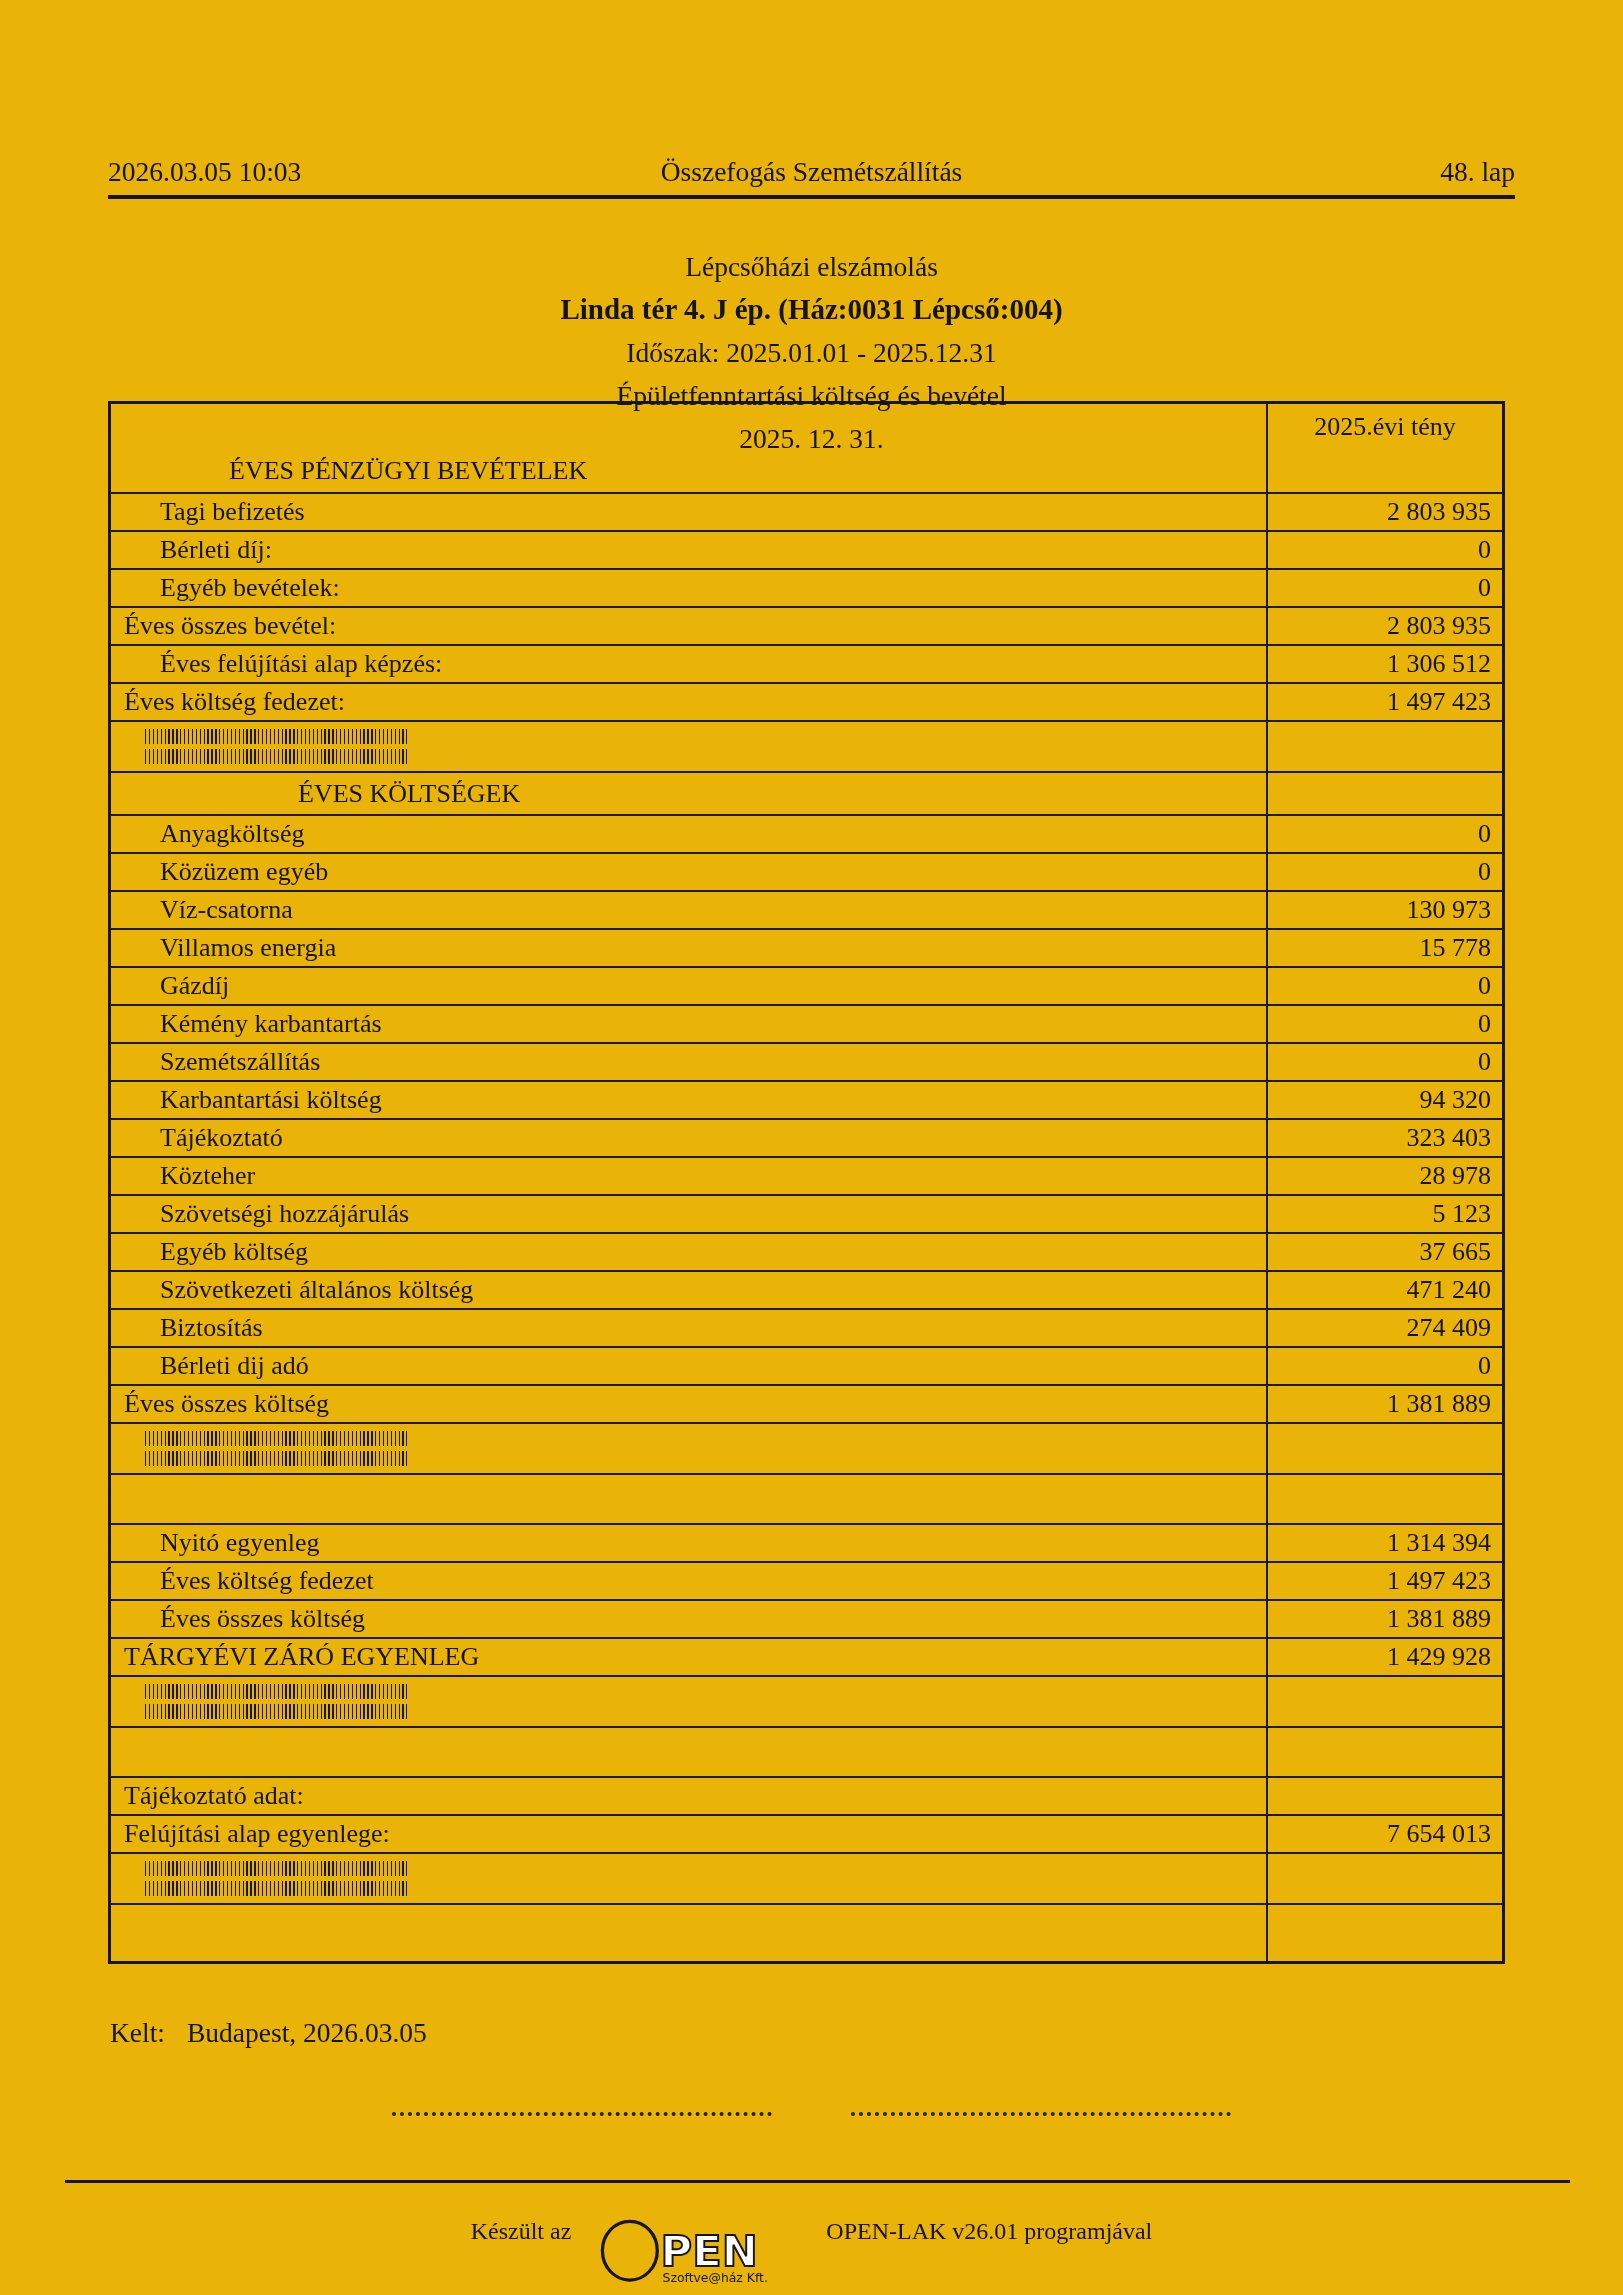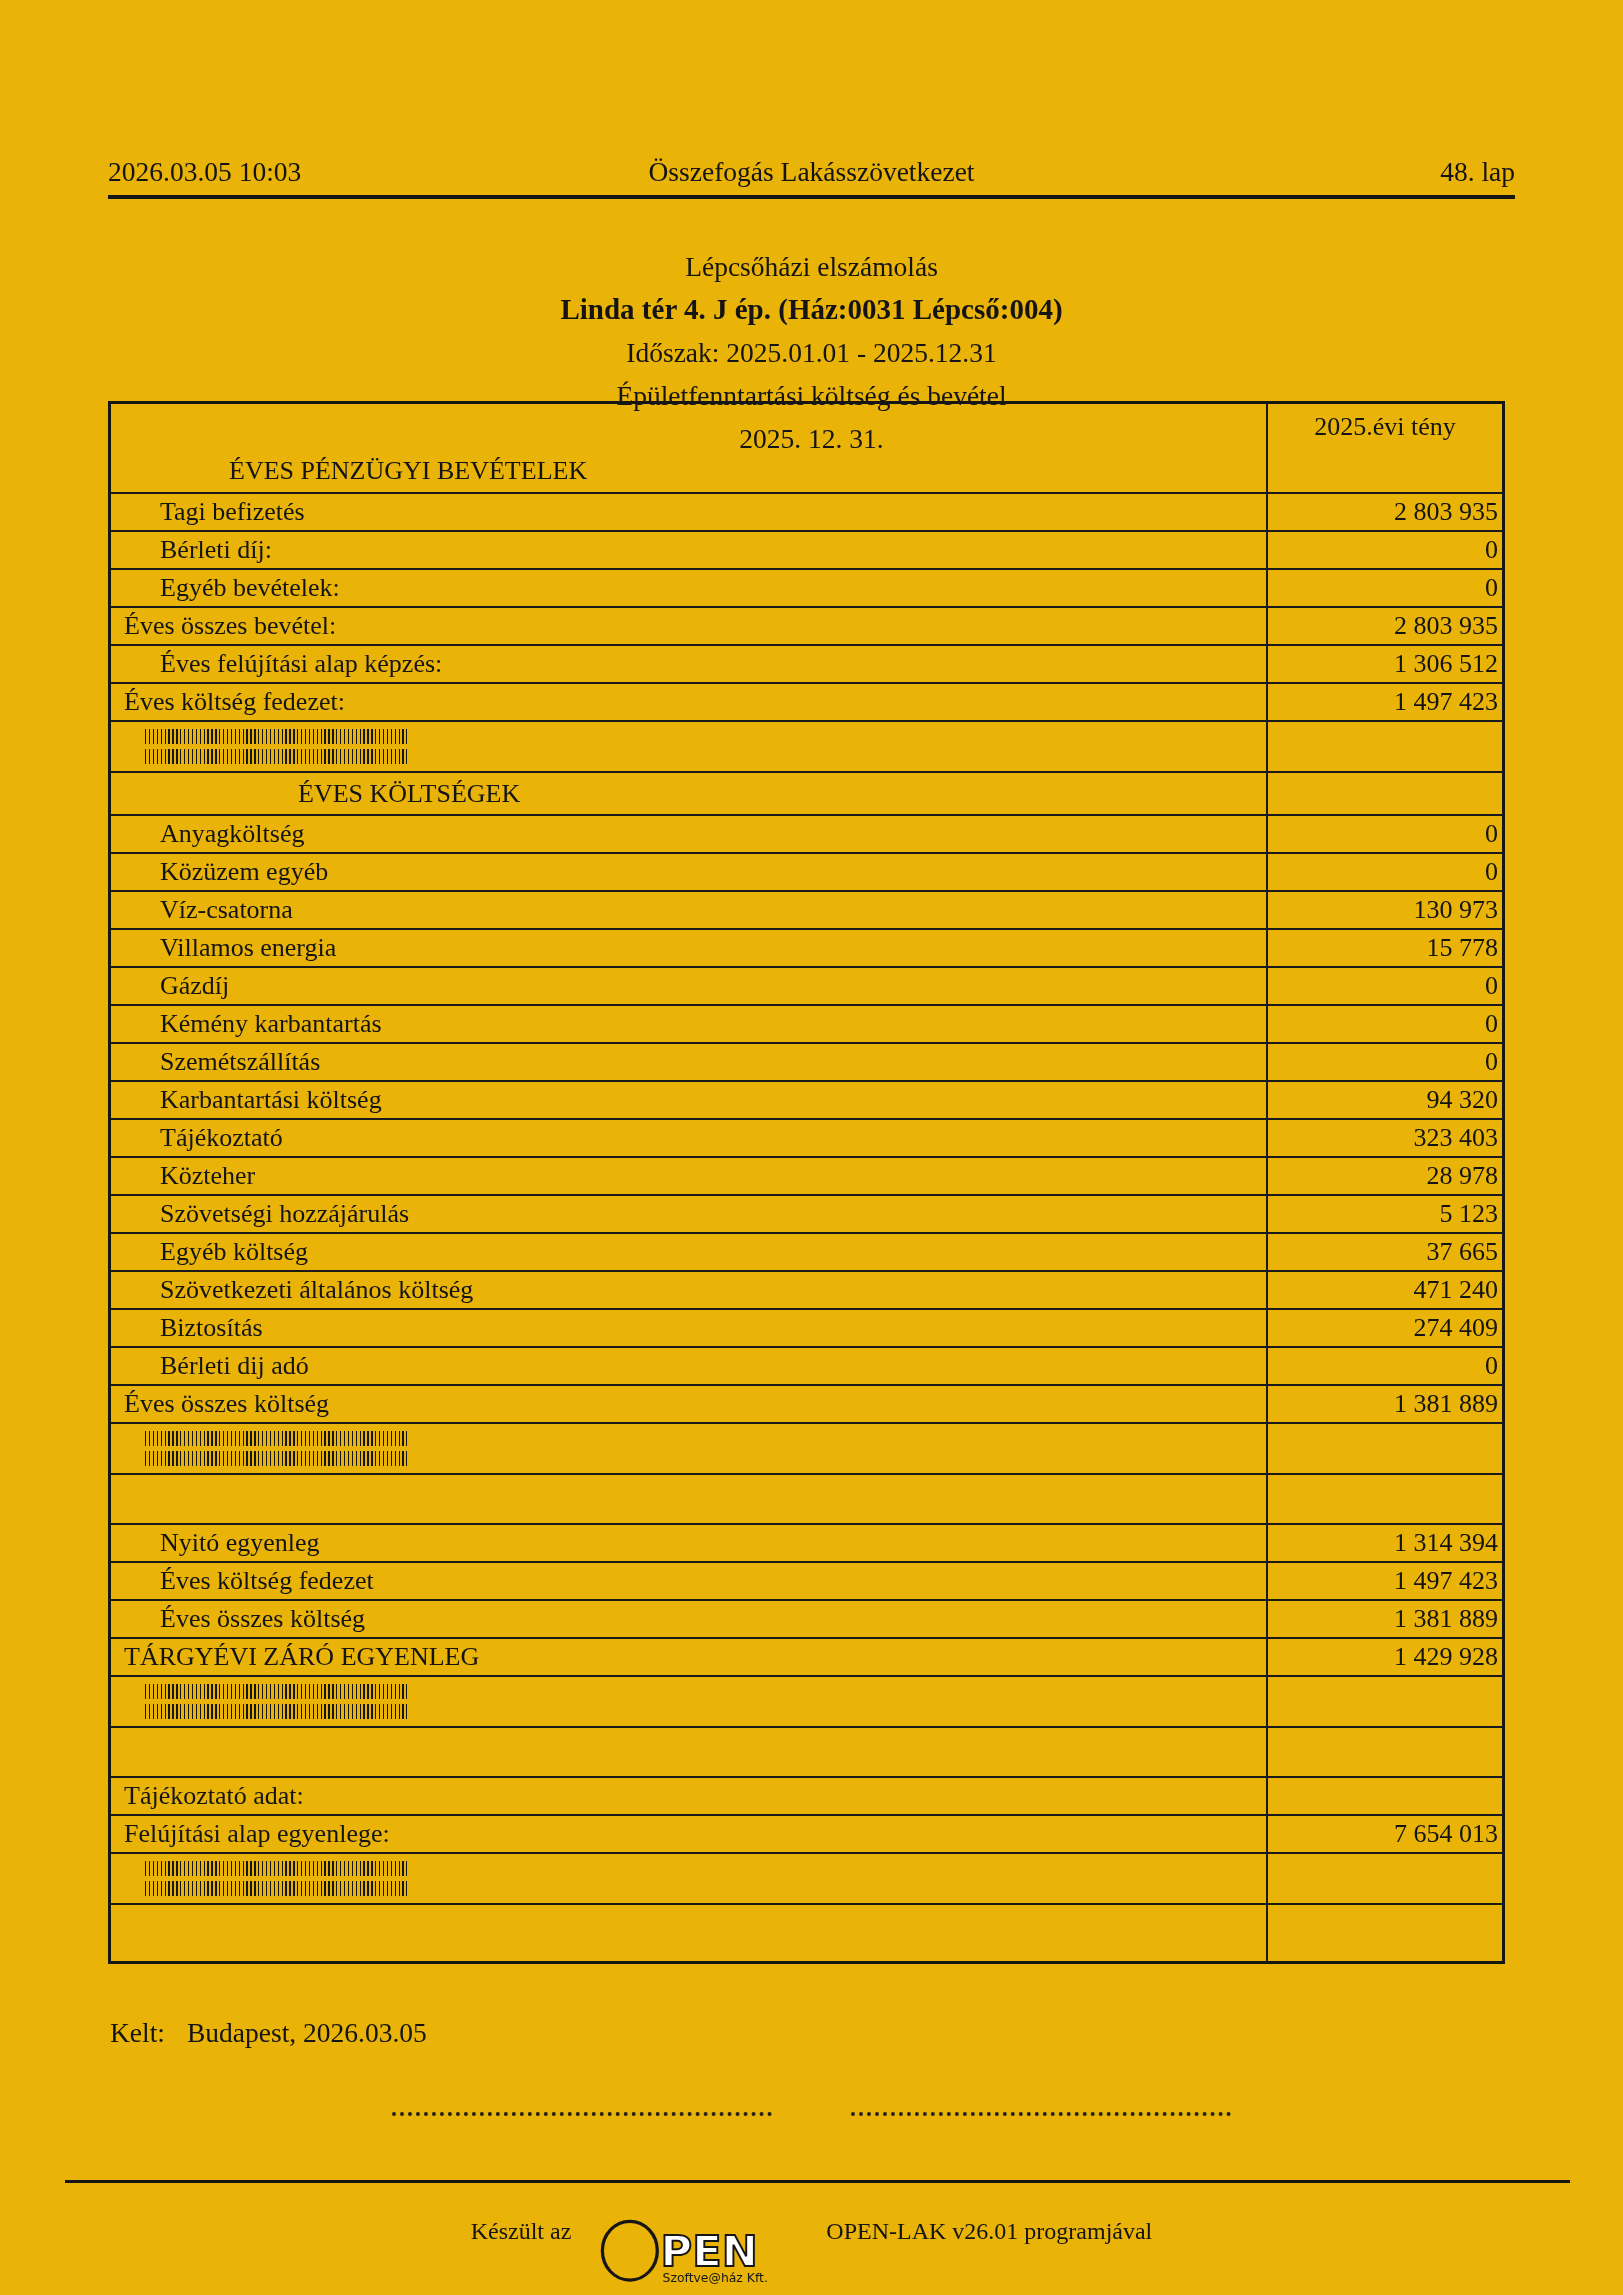--- a/index.html
+++ b/index.html
@@ -39,21 +39,21 @@
   .trow{
     display:flex;align-items:center;
     border-top:2.6px solid #1a1a1a;
     box-sizing:border-box;
   }
   .trow:first-child{border-top:none;}
   .cell-label{flex:1 1 auto;box-sizing:border-box;display:flex;align-items:center;}
   .cell-value{
     flex:0 0 236px;box-sizing:border-box;
     border-left:2px solid #1a1a1a;
-    text-align:right;padding-right:4px;
+    text-align:right;padding-right:11px;
     align-self:stretch;display:flex;align-items:center;justify-content:flex-end;
   }
   .h-header{height:45px;}
   .h-section{height:43px;}
   .h-item{height:38px;}
   .h-hatch{height:51px;}
   .h-empty{height:50px;}
   .h-empty-last{height:58px;}
   .ind-0{padding-left:13px;}
   .ind-1{padding-left:49px;}
@@ -84,21 +84,21 @@
   }
   .credit-row svg{display:block;}
 </style>
 </head>
 <body>
 
 <div class="page">
 
   <div class="top-header">
     <span class="left">2026.03.05 10:03</span>
-    <span class="center">Összefogás Lakásszövetkezet</span>
+    <span class="center">Összefogás Szemétszállítás</span>
     <span class="right">48. lap</span>
   </div>
 
   <div class="doc-titles">
     <div>Lépcsőházi elszámolás</div>
     <div class="bold">Linda tér 4. J ép. (Ház:0031 Lépcső:004)</div>
     <div>Időszak: 2025.01.01 - 2025.12.31</div>
     <div>Épületfenntartási költség és bevétel</div>
     <div>2025. 12. 31.</div>
   </div>

